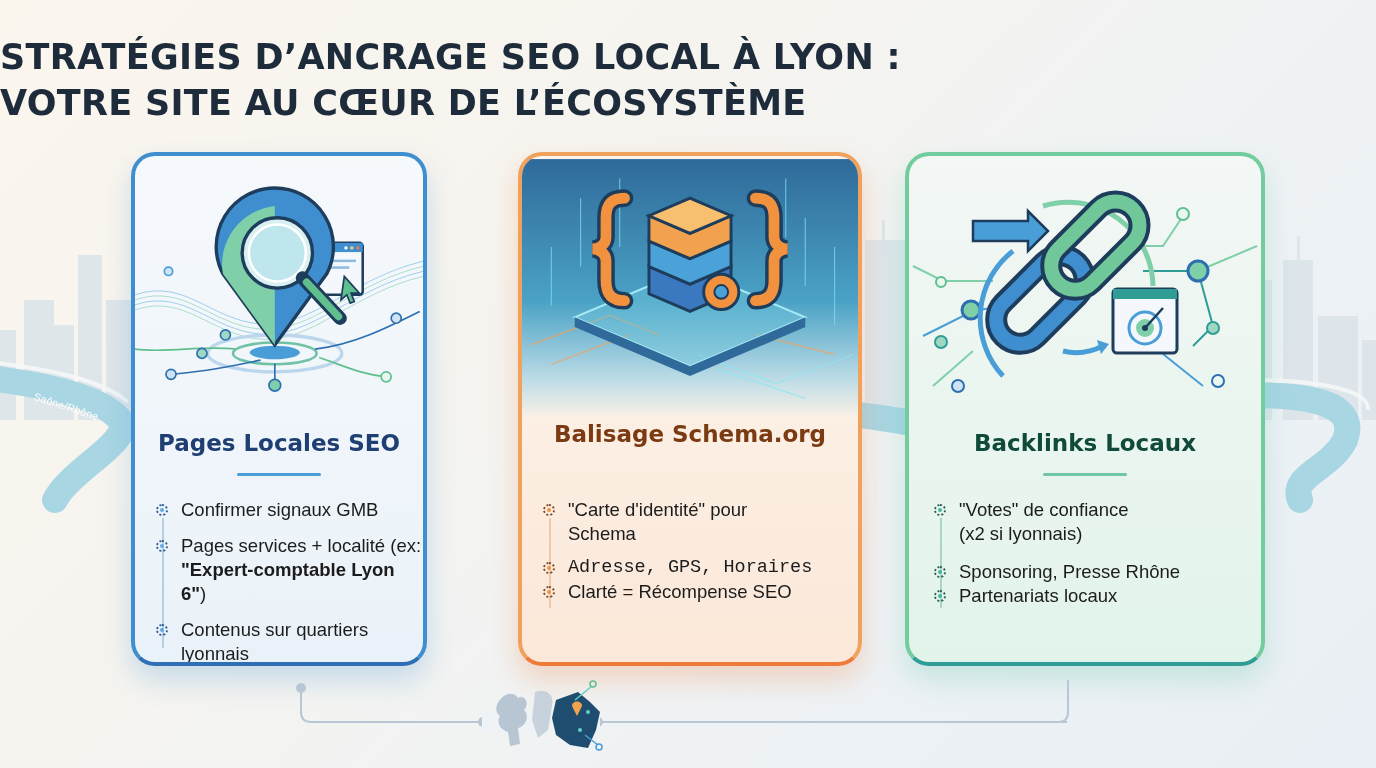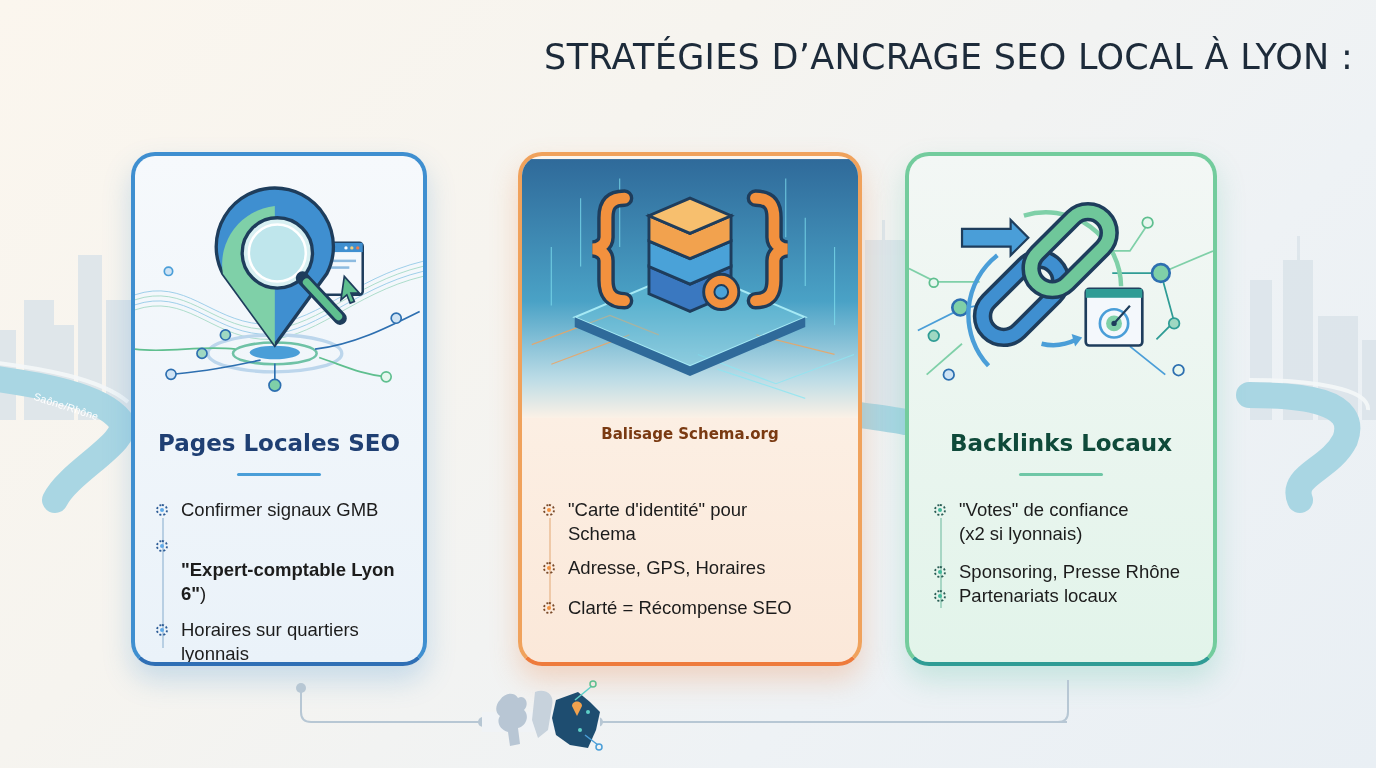--- a/index.html
+++ b/index.html
@@ -5,31 +5,31 @@
     * { box-sizing: border-box; margin: 0; padding: 0; }
     html, body { width: 1376px; height: 768px; overflow: hidden; }
     body {
       position: relative;
       font-family: "DejaVu Sans", sans-serif;
       background: linear-gradient(135deg, #fbf6ee 0%, #f6f4ef 35%, #eef2f5 70%, #e9eff4 100%);
     }
     
     .skyline { position: absolute; left: 0; top: 0; width: 1376px; height: 768px; pointer-events: none; }
     .title {
-      position: absolute; left: 0; top: 34px; width: 1353px; text-align: right;
-      font-family: "DejaVu Sans", sans-serif; font-weight: normal; font-size: 35px;
+      position: absolute; left: 0; top: 34px; width: 1353px; text-align: left;
+      font-family: "DejaVu Sans", sans-serif; font-weight: bold; font-size: 35px;
       line-height: 46px; color: #1d2b3a; letter-spacing: 0.3px; text-transform: uppercase;
     }
     .card {
       position: absolute; top: 152px; height: 514px; border-radius: 24px;
       border: 4px solid; overflow: hidden;
     }
     .card-blue { left: 131px; width: 296px; border-color: #3f8fd0; background: linear-gradient(180deg, #f6f9fc 0%, #eaf2f9 100%); box-shadow: 0 14px 28px rgba(63,143,208,0.25); border-bottom-color: #2f6fb5; }
     .card-orange { left: 518px; width: 344px; border-color: #f0a25c; background: linear-gradient(180deg, #fdf6ee 0%, #fbe8d9 100%); box-shadow: 0 14px 28px rgba(240,140,80,0.30); border-bottom-color: #ee7b3c; }
-    .card-green { left: 905px; width: 312px; border-color: #73cc9d; background: linear-gradient(180deg, #f3f7f5 0%, #e2f4ea 100%); box-shadow: 0 14px 28px rgba(80,190,160,0.25); border-bottom-color: #2f9c95; }
+    .card-green { left: 905px; width: 360px; border-color: #73cc9d; background: linear-gradient(180deg, #f3f7f5 0%, #e2f4ea 100%); box-shadow: 0 14px 28px rgba(80,190,160,0.25); border-bottom-color: #2f9c95; }
     .illus { position: absolute; left: 0; top: 0; width: 100%; height: 265px; }
     .card-title {
       position: absolute; left: 0; width: 100%; text-align: center; font-weight: bold;
       font-family: "DejaVu Sans", sans-serif;
     }
     .underline { position: absolute; height: 3px; width: 84px; left: 50%; margin-left: -42px; border-radius: 2px; }
     .bullets { position: absolute; left: 18px; right: 0; }
     .bullet-item { position: relative; padding-left: 28px; font-size: 18.5px; line-height: 24px; color: #1c1c1c; font-family: "Liberation Sans", sans-serif; }
     .bullet-dot {
       position: absolute; left: 3px; top: 6px; width: 12px; height: 12px; border-radius: 50%;
@@ -75,20 +75,21 @@
   </g>
   <g fill="none" stroke="#f4f7f8" stroke-width="4" opacity="0.9">
     <path d="M -10 362 C 40 368, 100 378, 128 402"></path>
     <path d="M 1249 380 C 1310 380, 1370 388, 1368 410"></path>
   </g>
 </svg>
 <div class="river-label">Saône/Rhône</div>
 
 <h1 class="title">
   <div>Stratégies d’ancrage SEO local à Lyon :</div>
+  <div>Votre site au cœur de l’écosystème</div>
 </h1>
 
 <div class="card card-blue">
   <svg class="illus" viewBox="0 0 344 265">
     <g fill="none" stroke-width="1">
       <path d="M0 140 C60 120, 90 170, 150 175 C210 180, 260 120, 344 100" stroke="#8ec7e6"></path>
       <path d="M0 146 C60 126, 90 176, 150 181 C210 186, 260 126, 344 106" stroke="#9fd8c2"></path>
       <path d="M0 152 C60 132, 90 182, 150 187 C210 192, 260 132, 344 112" stroke="#8ec7e6"></path>
       <path d="M0 158 C60 138, 90 188, 150 193 C210 198, 260 138, 344 118" stroke="#9fd8c2"></path>
     </g>
@@ -127,26 +128,26 @@
   </div>
   <div class="underline" style="top:317px; background:#4a9ed8;"></div>
   <div class="bullets b-blue" style="top:342px;">
     <div class="bullet-line" style="top:20px; height:130px; background:#b8cfe3;"></div>
     <div class="bullet-item" style="margin-bottom:12px;">
       <span class="bullet-dot"></span>
       <span>Confirmer signaux GMB</span>
     </div>
     <div class="bullet-item" style="margin-bottom:12px;">
       <span class="bullet-dot"></span>
-      <br>
+      <span>Pages services + localité (ex:</span><br>
       <span class="bold">"Expert-comptable Lyon 6"</span><span>)</span>
     </div>
     <div class="bullet-item">
       <span class="bullet-dot"></span>
-      <span>Horaires sur quartiers</span><br>
+      <span>Contenus sur quartiers</span><br>
       <span>lyonnais</span>
     </div>
   </div>
 </div>
 
 <div class="card card-orange">
   <svg class="illus" viewBox="0 0 344 265">
     <defs>
       <linearGradient id="og" x1="0" y1="0" x2="0" y2="1">
         <stop offset="0" stop-color="#2f6a9a"></stop>
@@ -179,31 +180,31 @@
     <path d="M105 40 C90 40, 86 48, 86 60 L86 80 C86 88, 78 92, 72 92 C78 92, 86 96, 86 104 L86 124 C86 136, 90 145, 105 145" fill="none" stroke="#f2913e" stroke-width="11" stroke-linecap="round"></path>
     <path d="M239 40 C254 40, 258 48, 258 60 L258 80 C258 88, 266 92, 272 92 C266 92, 258 96, 258 104 L258 124 C258 136, 254 145, 239 145" fill="none" stroke="#1e3d5c" stroke-width="18" stroke-linecap="round"></path>
     <path d="M239 40 C254 40, 258 48, 258 60 L258 80 C258 88, 266 92, 272 92 C266 92, 258 96, 258 104 L258 124 C258 136, 254 145, 239 145" fill="none" stroke="#f2913e" stroke-width="11" stroke-linecap="round"></path>
     <path d="M130 110 L172 128 L214 110 L214 138 L172 156 L130 138 Z" fill="#3a78c0" stroke="#1e3d5c" stroke-width="3"></path>
     <path d="M130 84 L172 102 L214 84 L214 110 L172 128 L130 110 Z" fill="#4aa2d8" stroke="#1e3d5c" stroke-width="3"></path>
     <path d="M130 58 L172 76 L214 58 L214 84 L172 102 L130 84 Z" fill="#f2a24e" stroke="#1e3d5c" stroke-width="3"></path>
     <path d="M172 40 L214 58 L172 76 L130 58 Z" fill="#f7bf6e" stroke="#1e3d5c" stroke-width="3"></path>
     <circle cx="204" cy="136" r="18" fill="#f2913e" stroke="#1e3d5c" stroke-width="3"></circle>
     <circle cx="204" cy="136" r="7" fill="#4aa2d8" stroke="#1e3d5c" stroke-width="2"></circle>
   </svg>
-  <div class="card-title" style="top:264px; font-size:15px; line-height:28px; color:#7a3a12;">
+  <div class="card-title" style="top:264px; font-size:23px; line-height:28px; color:#7a3a12;">
     <div>Balisage Schema.org</div>
   </div>
   <div class="bullets b-orange" style="top:342px;">
     <div class="bullet-line" style="top:20px; height:90px; background:#efc9a8;"></div>
     <div class="bullet-item" style="margin-bottom:10px;">
       <span class="bullet-dot"></span>
       <span>"Carte d'identité" pour</span><br>
       <span>Schema</span>
     </div>
-    <div class="bullet-item" style="margin-bottom:16px;">
+    <div class="bullet-item" style="margin-bottom:0;font-family:Liberation Mono, monospace;">
       <span class="bullet-dot"></span>
       <span>Adresse, GPS, Horaires</span>
     </div>
     <div class="bullet-item">
       <span class="bullet-dot"></span>
       <span>Clarté = Récompense SEO</span>
     </div>
   </div>
 </div>
 

